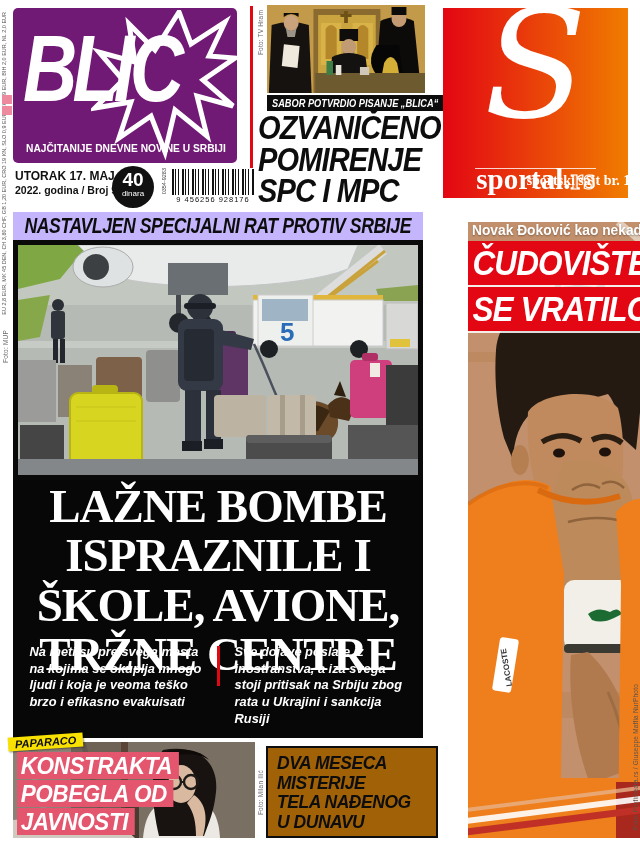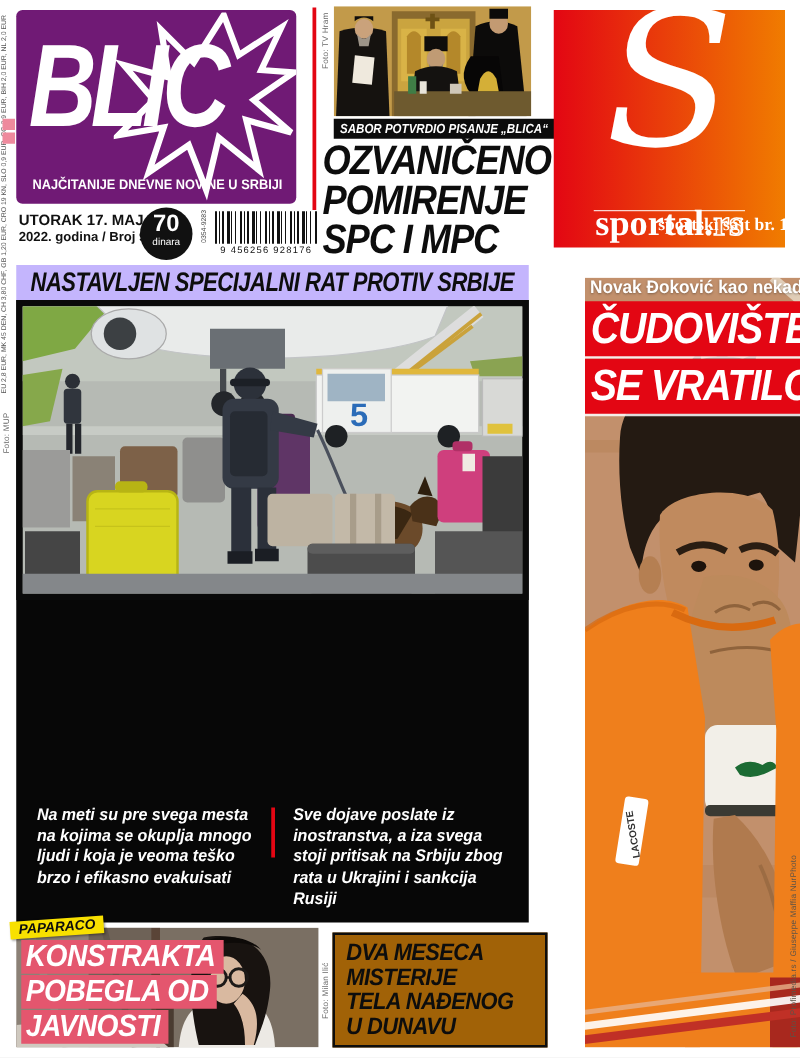--- a/index.html
+++ b/index.html
@@ -79,21 +79,21 @@
     </svg>
     <div class="abs blic-title">BLIC</div>
     <div class="abs blic-tagline">NAJČITANIJE DNEVNE NOVINE U SRBIJI</div>
   </div>
 
   <div class="abs date-block">
     <div class="date-l1">UTORAK 17. MAJ</div>
     <div class="date-l2">2022. godina / Broj 9052</div>
   </div>
   <div class="abs price-circle">
-    <div class="price-num">70</div>
+    <div class="price-num">40</div>
     <div class="price-unit">dinara</div>
   </div>
   <div class="abs vert issn">0354-9283</div>
   <div class="abs barcode"></div>
   <div class="abs barcode-num">9 456256 928176</div>
 
   <div class="abs red-rule"></div>
 
   <div class="abs vert credit topstory-credit">Foto: TV Hram</div>
   <svg class="abs topstory-photo" viewBox="0 0 170 88" preserveAspectRatio="none">
@@ -215,20 +215,26 @@
       <rect x="332" y="115" width="42" height="58" rx="5" fill="#cf3f7d"></rect>
       <rect x="344" y="108" width="16" height="8" rx="3" fill="#b03066"></rect>
       <rect x="352" y="118" width="10" height="14" fill="#f0eae2"></rect>
       <rect x="368" y="120" width="32" height="108" fill="#3b3b3b"></rect>
       <rect x="330" y="180" width="70" height="50" fill="#555555"></rect>
       <rect x="0" y="214" width="400" height="16" fill="#84878a"></rect>
     </svg>
   </div>
 
   <div class="abs black-block">
+    <div class="main-headline">
+      <div>LAŽNE BOMBE</div>
+      <div>ISPRAZNILE I</div>
+      <div>ŠKOLE, AVIONE,</div>
+      <div>TRŽNE CENTRE</div>
+    </div>
     <div class="deck-row">
       <div class="deck">Na meti su pre svega mesta na kojima se okuplja mnogo ljudi i koja je veoma teško brzo i efikasno evakuisati</div>
       <div class="deck-div"></div>
       <div class="deck">Sve dojave poslate iz inostranstva, a iza svega stoji pritisak na Srbiju zbog rata u Ukrajini i sankcija Rusiji</div>
     </div>
   </div>
 
   <div class="abs konstrakta">
     <svg width="242" height="96" viewBox="0 0 242 96" preserveAspectRatio="none">
       <rect width="242" height="96" fill="#7a6f63"></rect>

